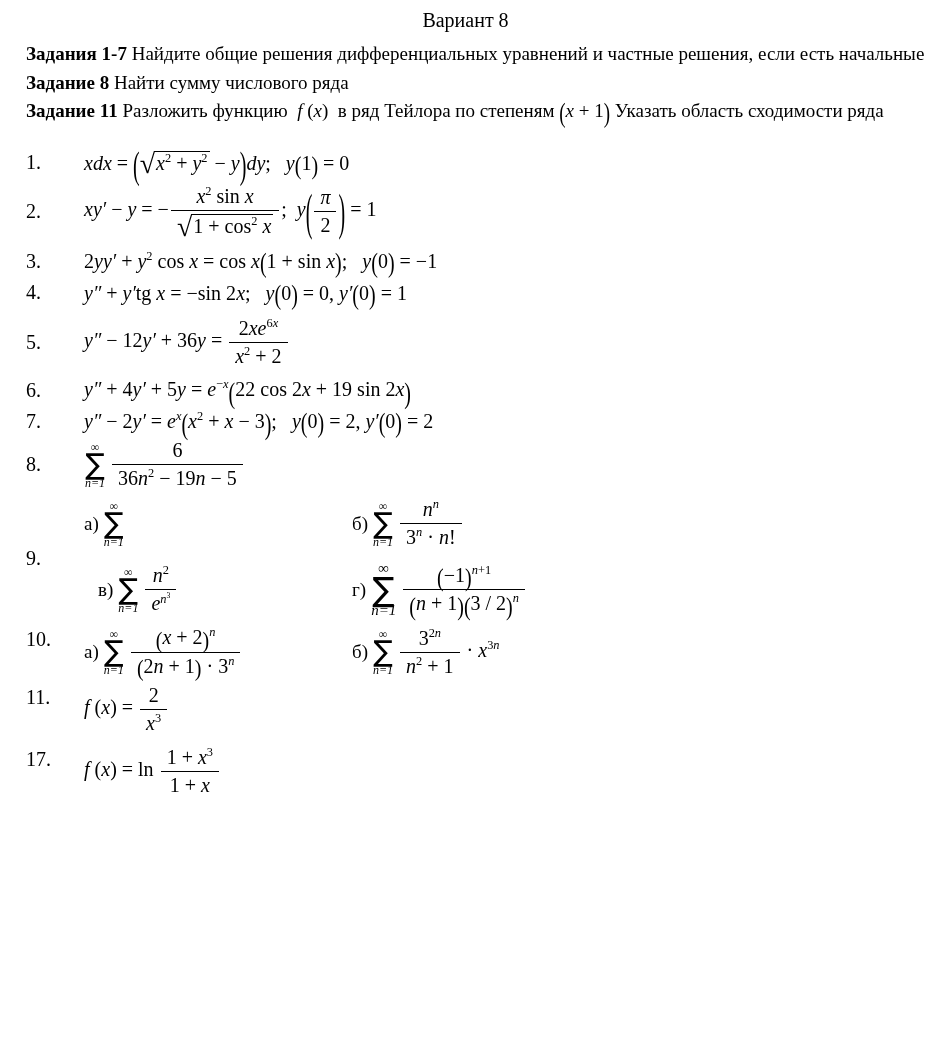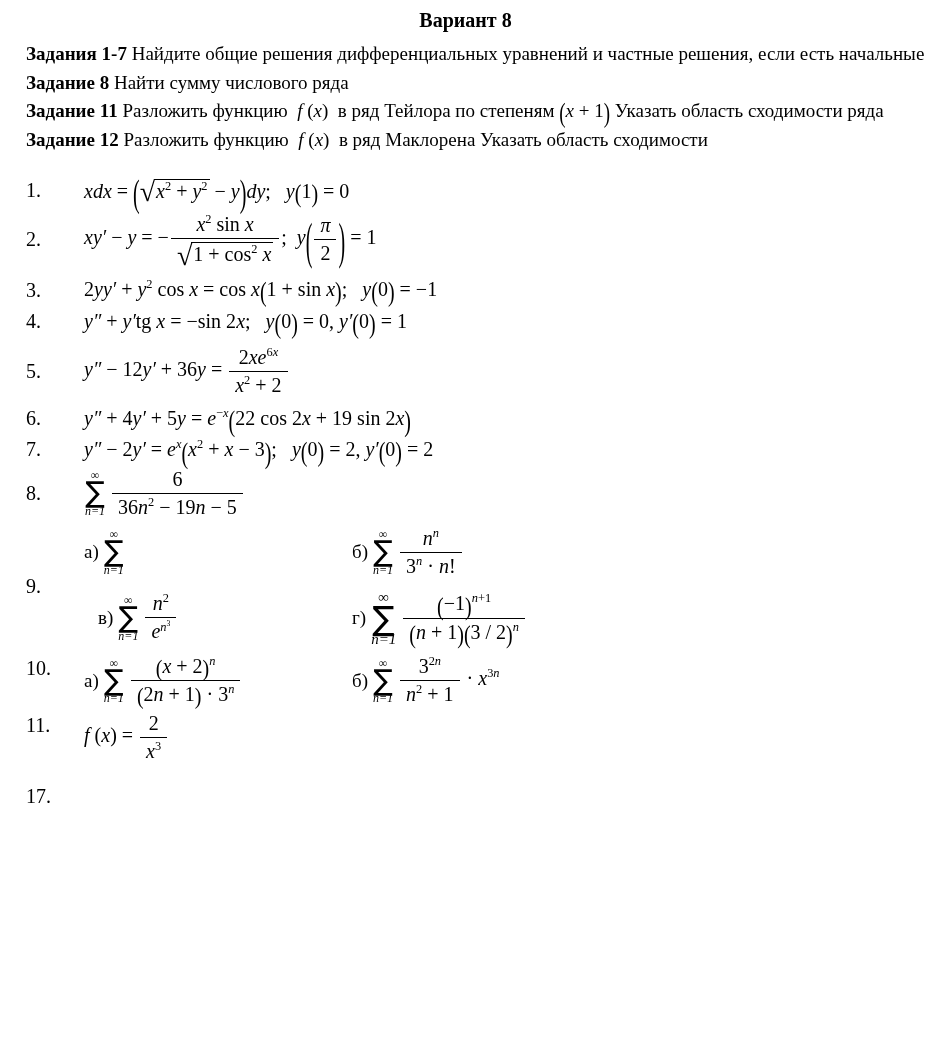--- a/index.html
+++ b/index.html
@@ -1,21 +1,21 @@
 <!DOCTYPE html>
 <html><head>
 <meta charset="utf-8">
 <style>
   html,body{margin:0;padding:0;}
   body{
     width:927px;height:1049px;background:#ffffff;overflow:hidden;
     font-family:"Liberation Serif","DejaVu Serif",serif;color:#000;
   }
   .page{padding:8px 22px 0 26px;}
-  .title{text-align:center;font-size:20px;line-height:1.2;margin-bottom:8px;font-weight:bold;}
+  .title{text-align:center;font-size:20px;line-height:1.2;margin-bottom:8px;}
   .instr{margin:0;font-size:19px;line-height:1.5;}
   .ilabel{font-weight:bold;white-space:pre;}
   .icontent{white-space:normal;}
 
   .problems{margin-top:24px;}
   .prow{display:flex;align-items:center;}
   .pnum{width:58px;flex:0 0 58px;font-size:20px;}
   .va-end .pnum{align-self:flex-end;padding-bottom:1px;}
   .va-start .pnum{align-self:flex-start;padding-top:2px;}
   .pbody{display:flex;flex-direction:column;gap:12px;}
@@ -49,21 +49,20 @@
 <body>
 
 <div class="page">
 
   <div class="title">Вариант 8</div>
 
   <div>
     <p class="instr"><span class="ilabel">Задания 1-7</span><span class="icontent"><span class="mr"> Найдите общие решения дифференциальных уравнений и частные решения, если есть начальные условия</span></span></p>
     <p class="instr"><span class="ilabel">Задание 8</span><span class="icontent"><span class="mr"> Найти сумму числового ряда</span></span></p>
     <p class="instr"><span class="ilabel">Задание 11</span><span class="icontent"><span class="mr"> Разложить функцию  </span><span class="mi">f</span><span class="mr"> (</span><span class="mi">x</span><span class="mr">)  в ряд Тейлора по степеням </span><span class="mst" style="transform: scaleY(1.4);">(</span><span class="mi">x</span><span class="mr"> + 1</span><span class="mst" style="transform: scaleY(1.4);">)</span><span class="mr"> Указать область сходимости ряда</span></span></p>
-    <p class="instr"><span class="ilabel">Задание 12</span><span class="icontent"><span class="mr"> Разложить функцию  </span><span class="mi">f</span><span class="mr"> (</span><span class="mi">x</span><span class="mr">)  в ряд Маклорена Указать область сходимости</span></span></p>
   </div>
 
   <div class="problems">
 
     <div class="prow va-end" style="margin-bottom:10px">
       <div class="pnum">1.</div>
       <div class="formula"><span class="mi">xdx</span><span class="mr"> = </span><span class="mst" style="transform: scaleY(1.9);">(</span><span class="msqrt"><span class="rad">√</span><span class="rbar"><span class="mi">x</span><span class="msup"><span class="mr">2</span></span><span class="mr"> + </span><span class="mi">y</span><span class="msup"><span class="mr">2</span></span></span></span><span class="mr"> − </span><span class="mi">y</span><span class="mst" style="transform: scaleY(1.9);">)</span><span class="mi">dy</span><span class="mr">;   </span><span class="mi">y</span><span class="mst" style="transform: scaleY(1.3);">(</span><span class="mr">1</span><span class="mst" style="transform: scaleY(1.3);">)</span><span class="mr"> = 0</span></div>
     </div>
 
     <div class="prow" style="margin-bottom:12px">
@@ -164,23 +163,24 @@
               <span class="formula"><span class="msum">
                   <span class="stop">∞</span>
                   <span class="sig">∑</span>
                   <span class="sbot">n=1</span>
                 </span><span class="mfrac"><span class="fn"><span class="mr">3</span><span class="msup"><span class="mr">2</span><span class="mi">n</span></span></span><span class="fd"><span class="mi">n</span><span class="msup"><span class="mr">2</span></span><span class="mr"> + 1</span></span></span><span class="mr"> · </span><span class="mi">x</span><span class="msup"><span class="mr">3</span><span class="mi">n</span></span></span>
             </div>
         </div>
       </div>
     </div>
 
-    <div class="prow va-start" style="margin-bottom:20px">
+    <div class="prow va-start" style="margin-bottom:11px">
       <div class="pnum">11.</div>
       <div class="formula"><span class="mi">f</span><span class="mr"> (</span><span class="mi">x</span><span class="mr">) = </span><span class="mfrac"><span class="fn"><span class="mr">2</span></span><span class="fd"><span class="mi">x</span><span class="msup"><span class="mr">3</span></span></span></span></div>
     </div>
 
     <div class="prow va-start">
       <div class="pnum">17.</div>
+      <div class="formula"><span class="mi">f</span><span class="mr"> (</span><span class="mi">x</span><span class="mr">) = ln </span><span class="mfrac"><span class="fn"><span class="mr">1 + </span><span class="mi">x</span><span class="msup"><span class="mr">3</span></span></span><span class="fd"><span class="mr">1 + </span><span class="mi">x</span></span></span></div>
     </div>
 
   </div>
 </div>
 
 </body></html>

